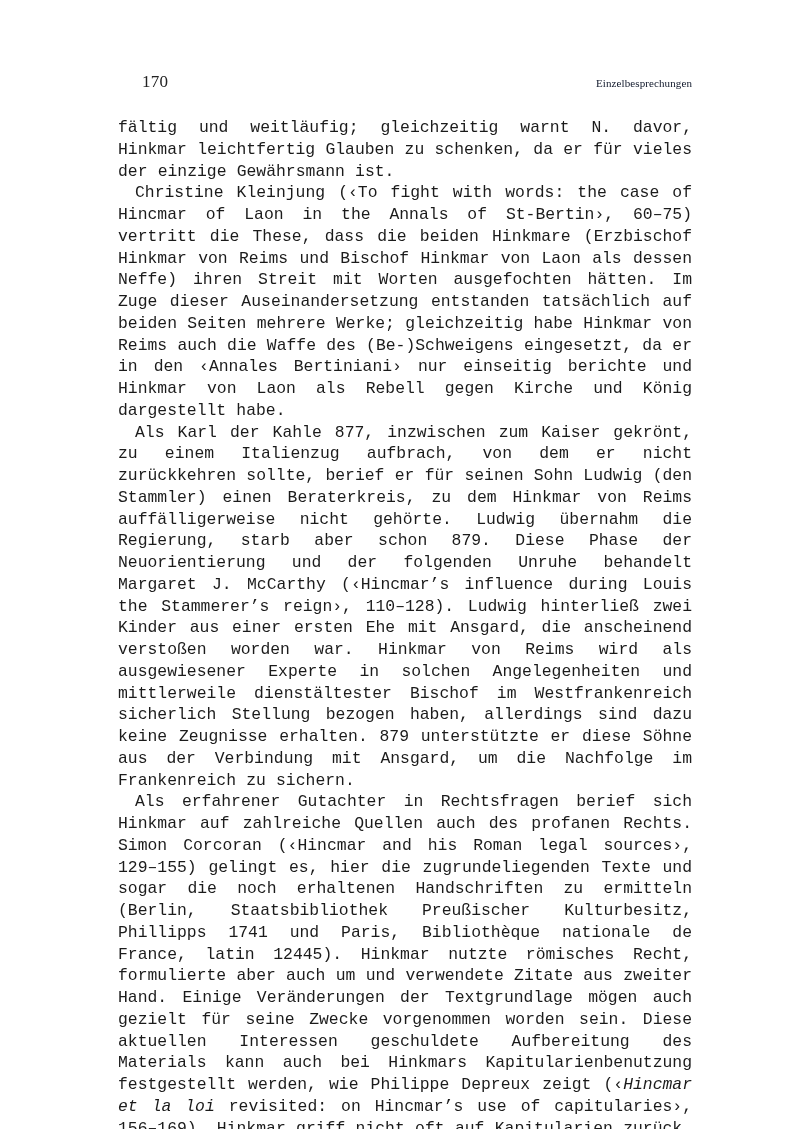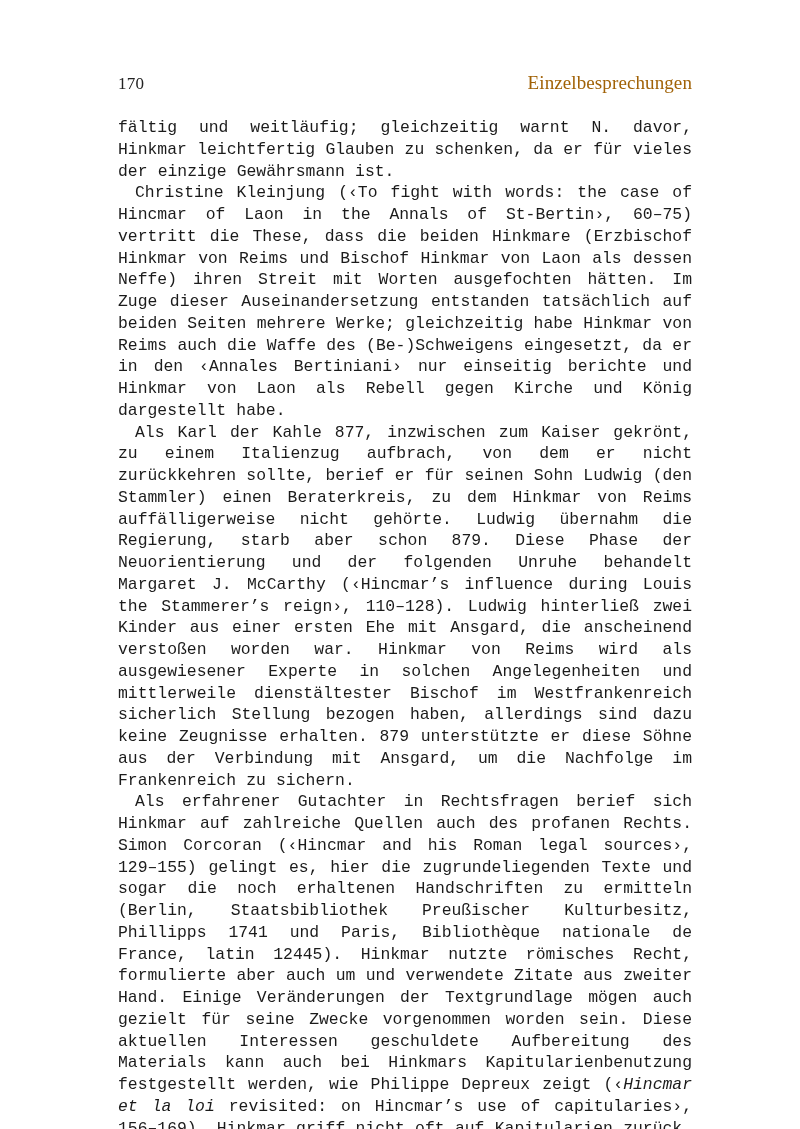--- a/index.html
+++ b/index.html
@@ -27,30 +27,31 @@
   }
   .running-head {
     position: relative;
     margin-top: 72px;
     height: 22px;
     font-size: 15.5px;
     color: #2b2b2b;
     display: flex;
     align-items: baseline;
     justify-content: space-between;
+    margin-left: 24px;
   }
   .folio {
     font-size: 17px;
     letter-spacing: 0.3px;
     color: #222;
   }
   .head-title {
-    font-size: 19px;
+    font-size: 11px;
     letter-spacing: 0.1px;
-    color: #a16207;
+    color: #0f172a;
   }
   .body-block {
     margin-top: 23px;
   }
   p.para {
     margin: 0;
     font-size: 16.4px;
     line-height: 21.75px;
     text-align: justify;
     text-justify: inter-word;

